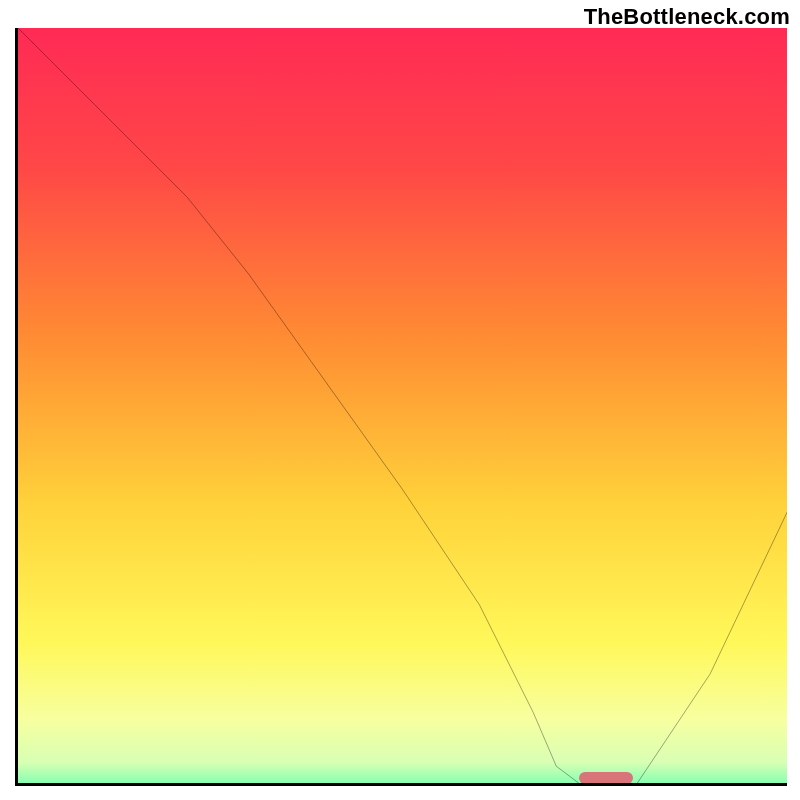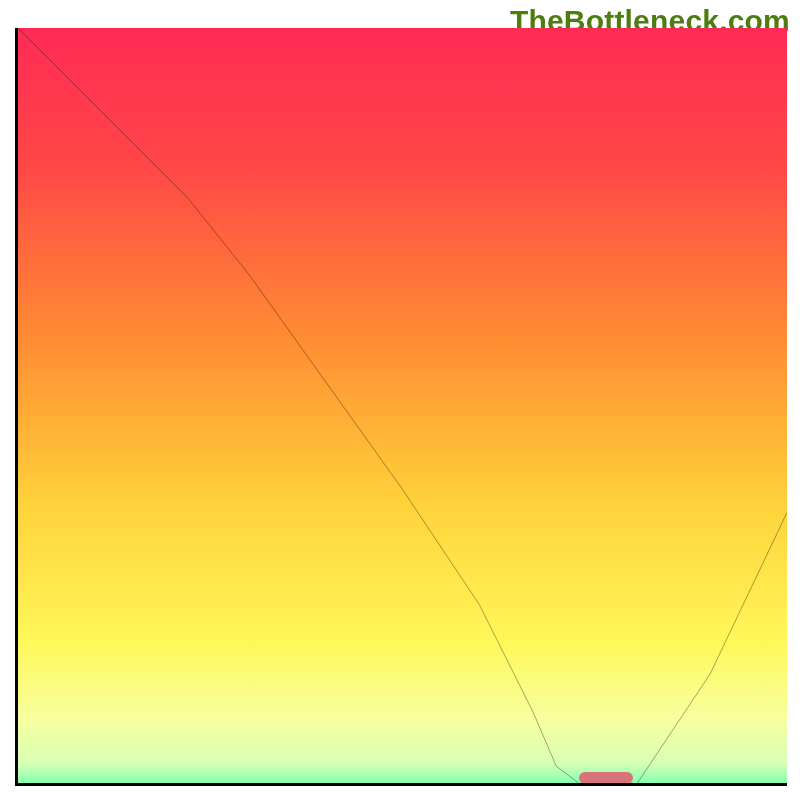--- a/index.html
+++ b/index.html
@@ -12,23 +12,23 @@
   }
   .frame {
     position: relative;
     width: 800px;
     height: 800px;
   }
   .watermark {
     position: absolute;
     top: 4px;
     right: 10px;
-    font-size: 30px;
+    font-size: 22px;
     font-weight: 600;
-    color: #4d7c0f;
+    color: #000000;
     letter-spacing: 0.2px;
   }
   .plot-box {
     position: absolute;
     left: 15px;
     top: 28px;
     width: 772px;
     height: 758px;
     border-left: 3px solid #000;
     border-bottom: 3px solid #000;

